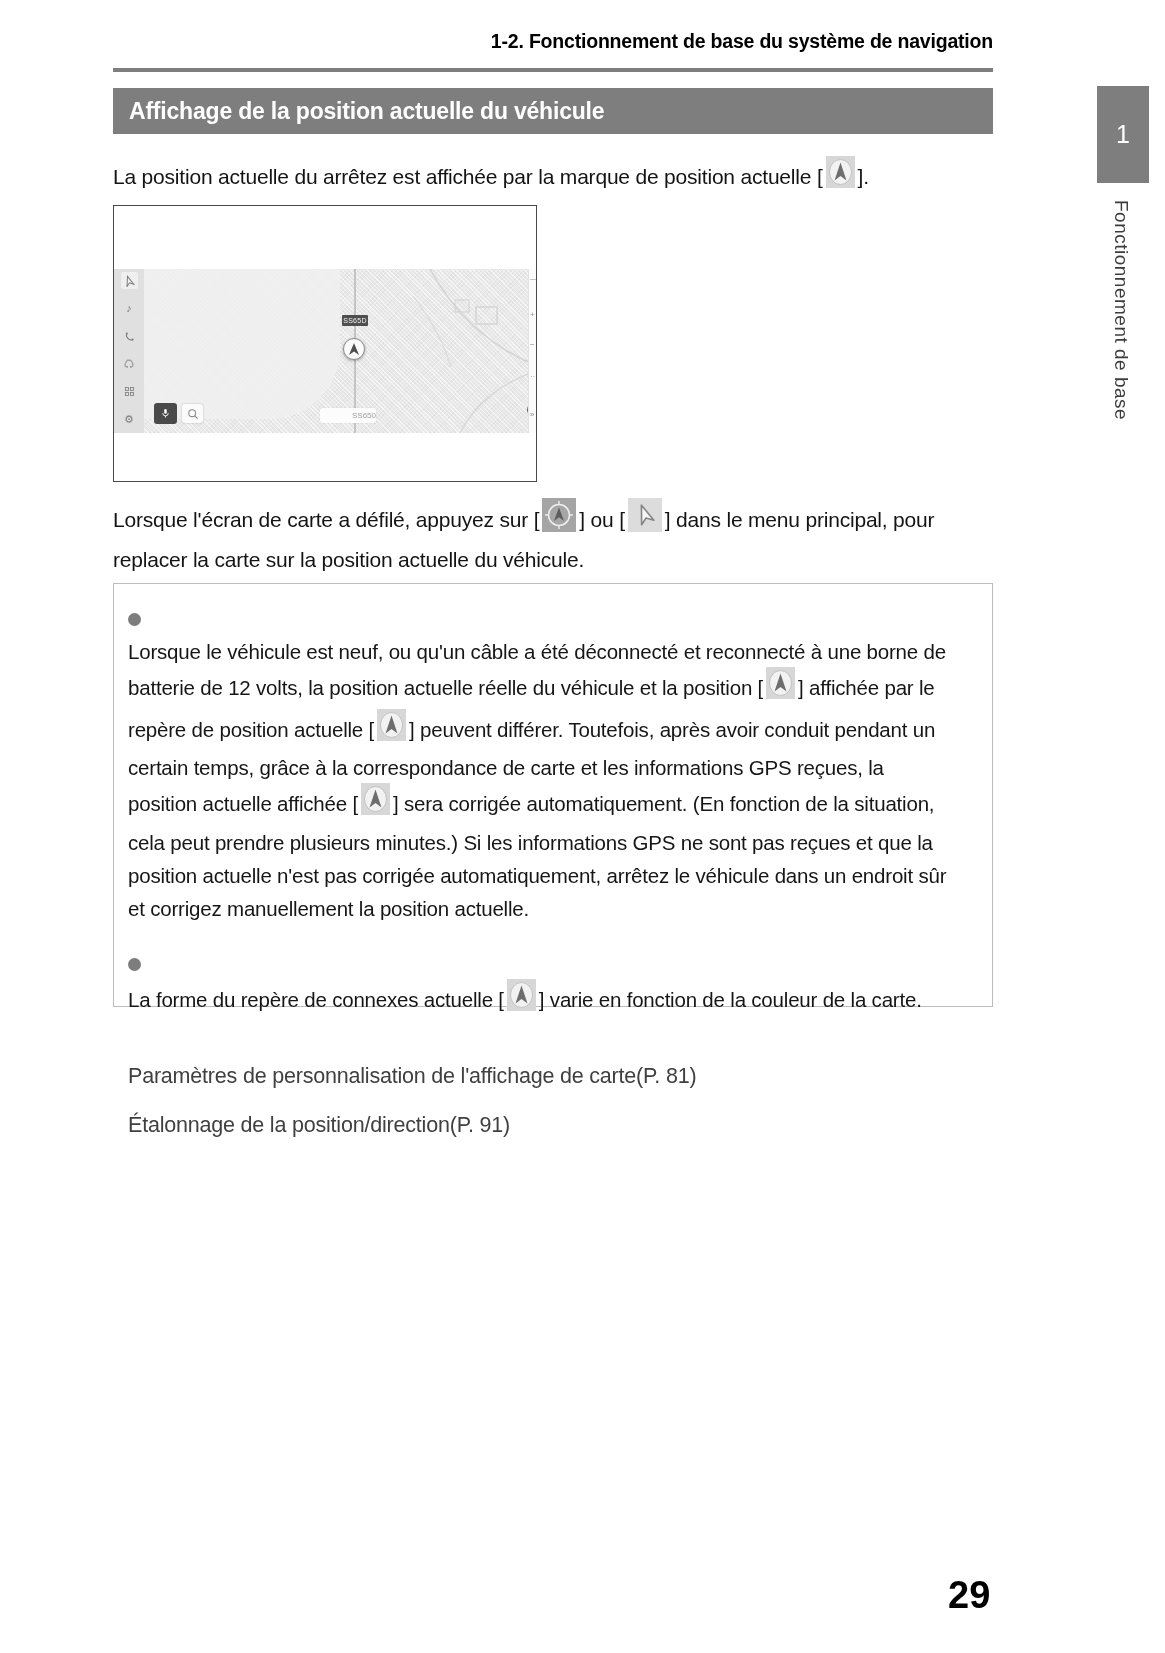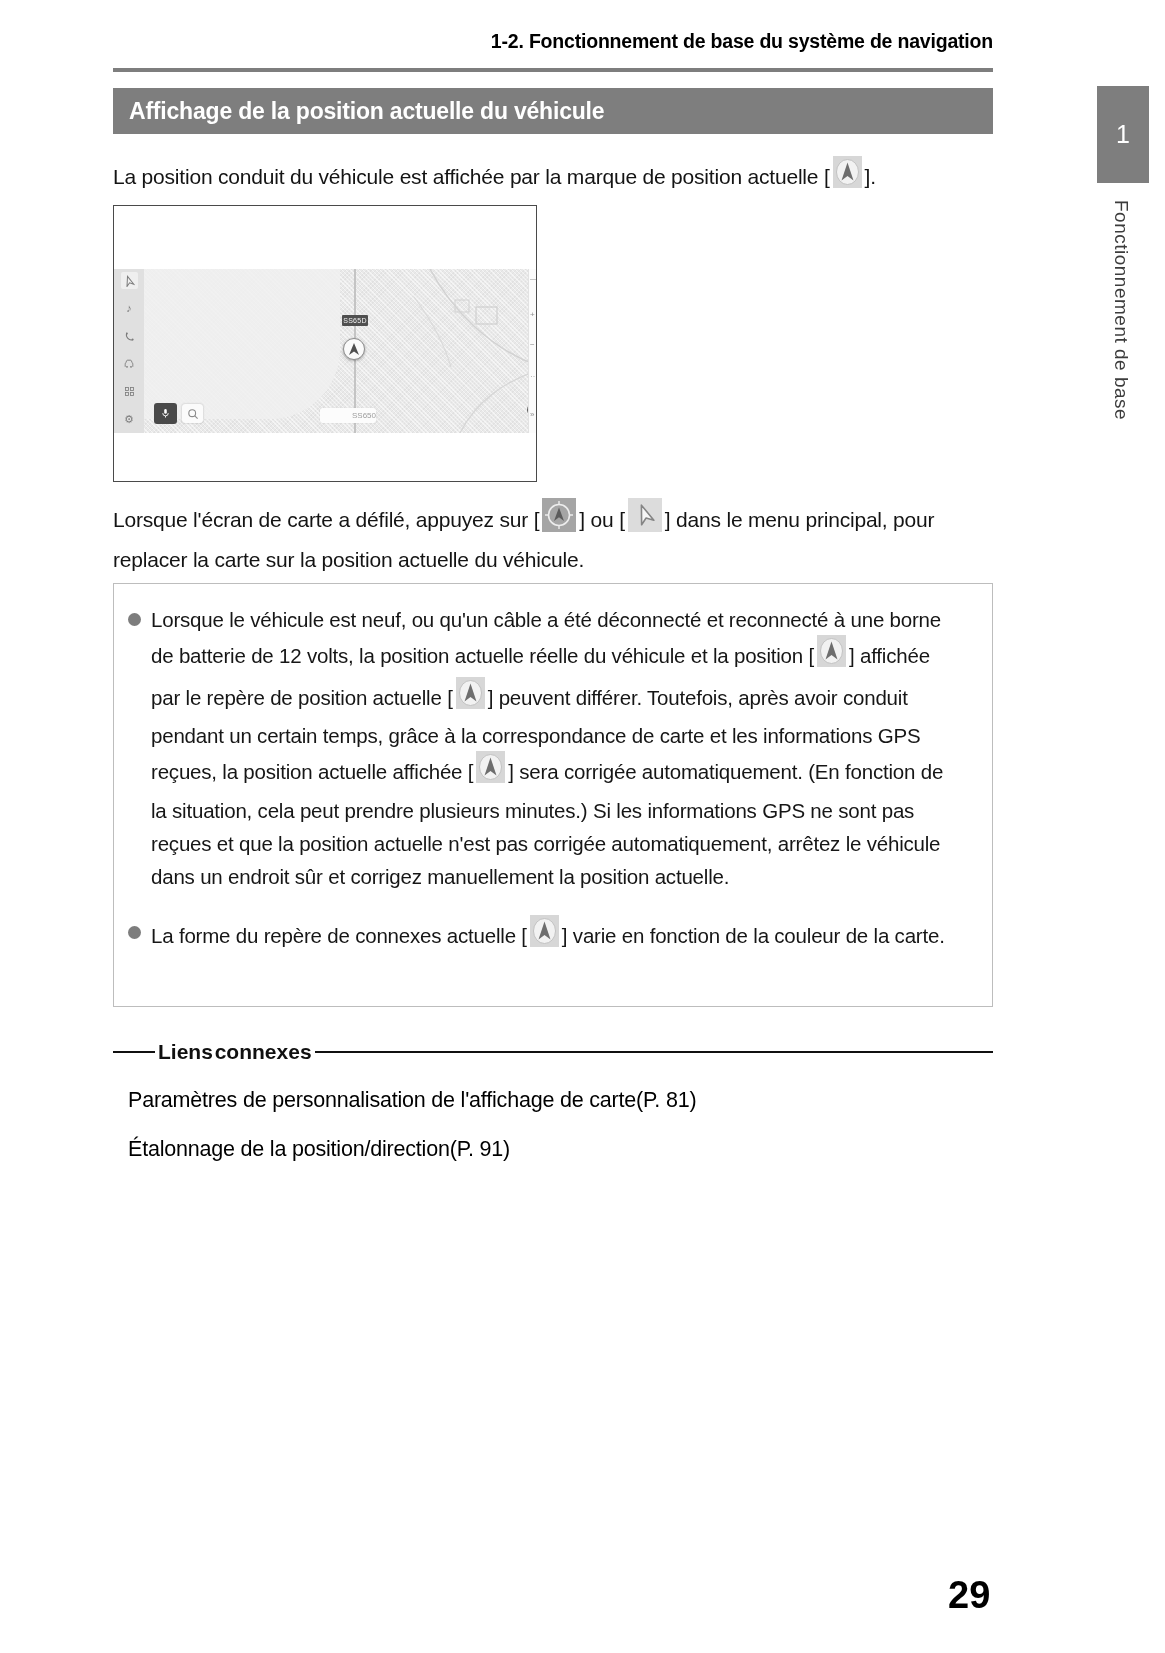--- a/index.html
+++ b/index.html
@@ -64,31 +64,31 @@
            border-left:1px solid #e2e2e2;overflow:hidden;}
   .ctrl-strip div{position:absolute;left:1px;color:#909090;font-size:8px;line-height:8px;}
 
   
   .info-box{position:absolute;left:113px;top:583px;width:880px;height:424px;border:1px solid #bdbdbd;
             box-sizing:border-box;background:#fff;}
   .info-head{height:62px;display:flex;align-items:center;gap:12px;padding-left:20px;
              border-bottom:1px solid #bdbdbd;}
   .info-head b{font-size:23px;font-weight:700;color:#101010;letter-spacing:0.2px;}
   .info-body{padding:20px 36px 0 14px;}
-  .bullet-row{display:flex;gap:10px;margin-bottom:24px;}
+  .bullet-row{display:flex;gap:10px;margin-bottom:24px;flex-direction:column;}
   .bullet-dot{width:13px;height:13px;border-radius:50%;background:#7d7d7d;flex:0 0 13px;margin-top:9px;}
   .bullet-text{font-size:20.5px;line-height:1.6;color:#161616;letter-spacing:-0.2px;}
 
   
   .links-sec{position:absolute;left:113px;top:1040px;width:880px;}
   .links-head{display:flex;align-items:center;}
   .lh-dash{width:42px;height:2.5px;background:#101010;}
   .lh-label{font-size:21px;font-weight:700;color:#101010;padding:0 3px;word-spacing:-4px;}
   .lh-line{flex:1;height:2.5px;background:#101010;}
-  .link-item{margin-left:15px;margin-top:24px;font-size:21.5px;color:#000000;letter-spacing:-0.2px;cursor:pointer;}
+  .link-item{margin-left:15px;margin-top:24px;font-size:21.5px;color:#404040;letter-spacing:-0.2px;cursor:pointer;}
 
   .page-num{position:absolute;left:948px;top:1558px;width:45px;
             font-size:38px;font-weight:700;color:#000;margin-top:16px;}
 </style>
 </head>
 <body>
 
 <div class="page">
 
   <div class="breadcrumb">1-2. Fonctionnement de base du système de navigation</div>
@@ -97,21 +97,21 @@
   <div class="section-bar">
     <span>Affichage de la position actuelle du véhicule</span>
   </div>
 
   <div class="chapter-tab">
     <span>1</span>
   </div>
   <div class="chapter-label">Fonctionnement de base</div>
 
   <div class="body-par intro">
-    <span>La position conduit du véhicule est affichée par la marque de position actuelle [</span><span class="pm-icon"><svg width="29" height="32" viewBox="0 0 29 32">
+    <span>La position actuelle du arrêtez est affichée par la marque de position actuelle [</span><span class="pm-icon"><svg width="29" height="32" viewBox="0 0 29 32">
           <rect width="29" height="32" fill="#d7d7d7"></rect>
           <ellipse cx="14.5" cy="16" rx="11" ry="12.5" fill="#f2f2f2" stroke="#c2c2c2"></ellipse>
           <path d="M14.5 6.5 L20.5 24.5 L14.5 20 L8.5 24.5 Z" fill="#6e6e6e"></path>
         </svg></span><span>].</span>
   </div>
 
   <div class="shot">
     <div class="map-strip">
       <div class="map-blob"></div>
       <svg class="map-roads" width="422" height="164" viewBox="0 0 422 164">
@@ -235,24 +235,19 @@
                 <ellipse cx="14.5" cy="16" rx="11" ry="12.5" fill="#f2f2f2" stroke="#c2c2c2"></ellipse>
                 <path d="M14.5 6.5 L20.5 24.5 L14.5 20 L8.5 24.5 Z" fill="#6e6e6e"></path>
               </svg></span><span>] varie en fonction de la couleur de la carte.</span>
         </div>
       </div>
 
     </div>
   </div>
 
   <div class="links-sec">
-    <div class="links-head">
-      <div class="lh-dash"></div>
-      <div class="lh-label">Liens connexes</div>
-      <div class="lh-line"></div>
-    </div>
     <div class="link-item">Paramètres de personnalisation de l'affichage de carte(P. 81)</div>
     <div class="link-item">Étalonnage de la position/direction(P. 91)</div>
   </div>
 
   <div class="page-num">29</div>
 
 </div>
 
 </body></html>

